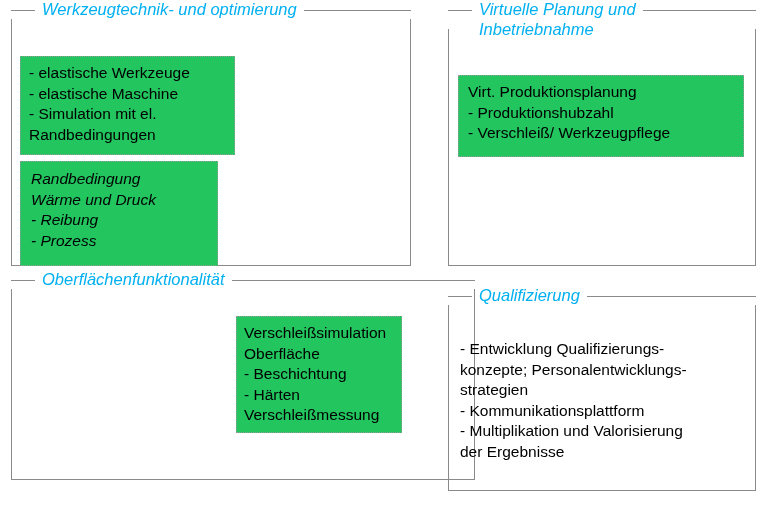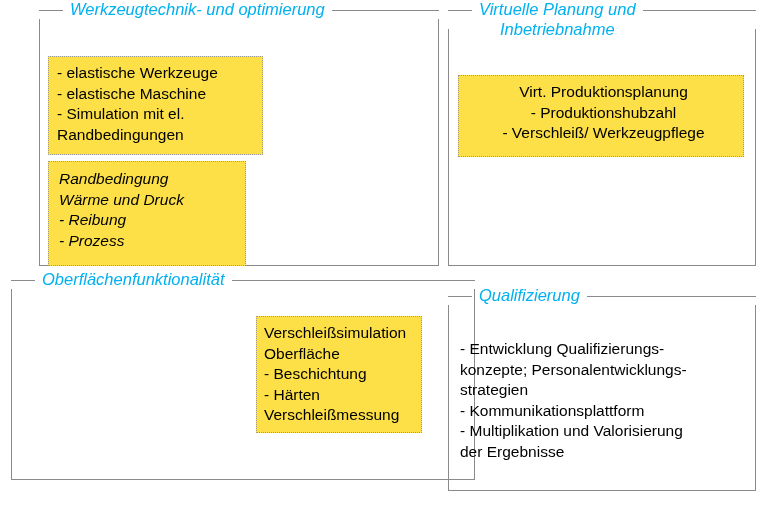--- a/index.html
+++ b/index.html
@@ -57,69 +57,68 @@
     line-height: 20px;
     color: #00b0f0;
     white-space: pre;
     padding: 0 7px;
     flex: 0 0 auto;
     transform: translateY(-1px);
   }
   .panel-legend.two-line {
     white-space: pre-line;
     transform: translateY(9px);
-    text-align: center;
   }
   .panel-body {
     position: absolute;
     left: 0;
     right: 0;
     bottom: 0;
     box-sizing: border-box;
   }
 
   
   .box {
     position: absolute;
     box-sizing: border-box;
     border: 1px dotted #9a9a9a;
-    background: #fde047;
+    background: #22c55e;
   }
   .box-text, .plain-text {
     font-size: 15.5px;
     line-height: 20.5px;
     white-space: pre-line;
     color: #000000;
   }
   .plain-text { position: absolute; }
 
   
-  #panel-werkzeugtechnik { left: 11px;  top: 10px;  width: 400px; height: 256px; margin-left: 28px; }
+  #panel-werkzeugtechnik { left: 11px;  top: 10px;  width: 400px; height: 256px; }
   #panel-virtuelle       { left: 448px; top: 10px;  width: 308px; height: 256px; }
   #panel-oberflaechen    { left: 11px;  top: 280px; width: 464px; height: 200px; }
   #panel-qualifizierung  { left: 448px; top: 296px; width: 308px; height: 195px; }
 
   #panel-werkzeugtechnik .panel-frame,
   #panel-virtuelle .panel-frame,
   #panel-oberflaechen .panel-frame,
   #panel-qualifizierung .panel-frame { top: 9px; }
   #panel-virtuelle .panel-frame { top: 19px; }
 
   
   #box-elastische   { left: 9px;  top: 37px;  width: 215px; height: 99px; padding: 6px 4px 4px 8px; }
   #box-randbedingung{ left: 9px;  top: 142px; width: 198px; height: 105px; padding: 7px 4px 4px 10px; font-style: italic; }
   #box-reibmodell   { left: 225px; top: 37px; width: 166px; height: 117px; padding: 6px 4px 4px 7px; }
 
   
-  #box-produktionsplanung { left: 10px; top: 46px;  width: 286px; height: 82px; padding: 6px 4px 4px 9px; text-align: center; }
+  #box-produktionsplanung { left: 10px; top: 46px;  width: 286px; height: 82px; padding: 6px 4px 4px 9px; }
   #box-wkz-inbetrieb      { left: 10px; top: 135px; width: 265px; height: 104px; padding: 6px 4px 4px 9px; }
 
   
   #box-entwicklung-besch { left: 9px;  top: 27px; width: 208px; height: 155px; padding: 6px 4px 4px 8px; }
-  #box-verschleiss-sim   { left: 225px; top: 27px; width: 166px; height: 117px; padding: 6px 4px 4px 7px; margin-left: 20px; }
+  #box-verschleiss-sim   { left: 225px; top: 27px; width: 166px; height: 117px; padding: 6px 4px 4px 7px; }
 
   
   #text-qualifizierung { left: 12px; top: 34px; width: 290px; }
 </style>
 </head>
 <body>
 
 <div class="canvas">
 
   <div class="panel" id="panel-werkzeugtechnik">

